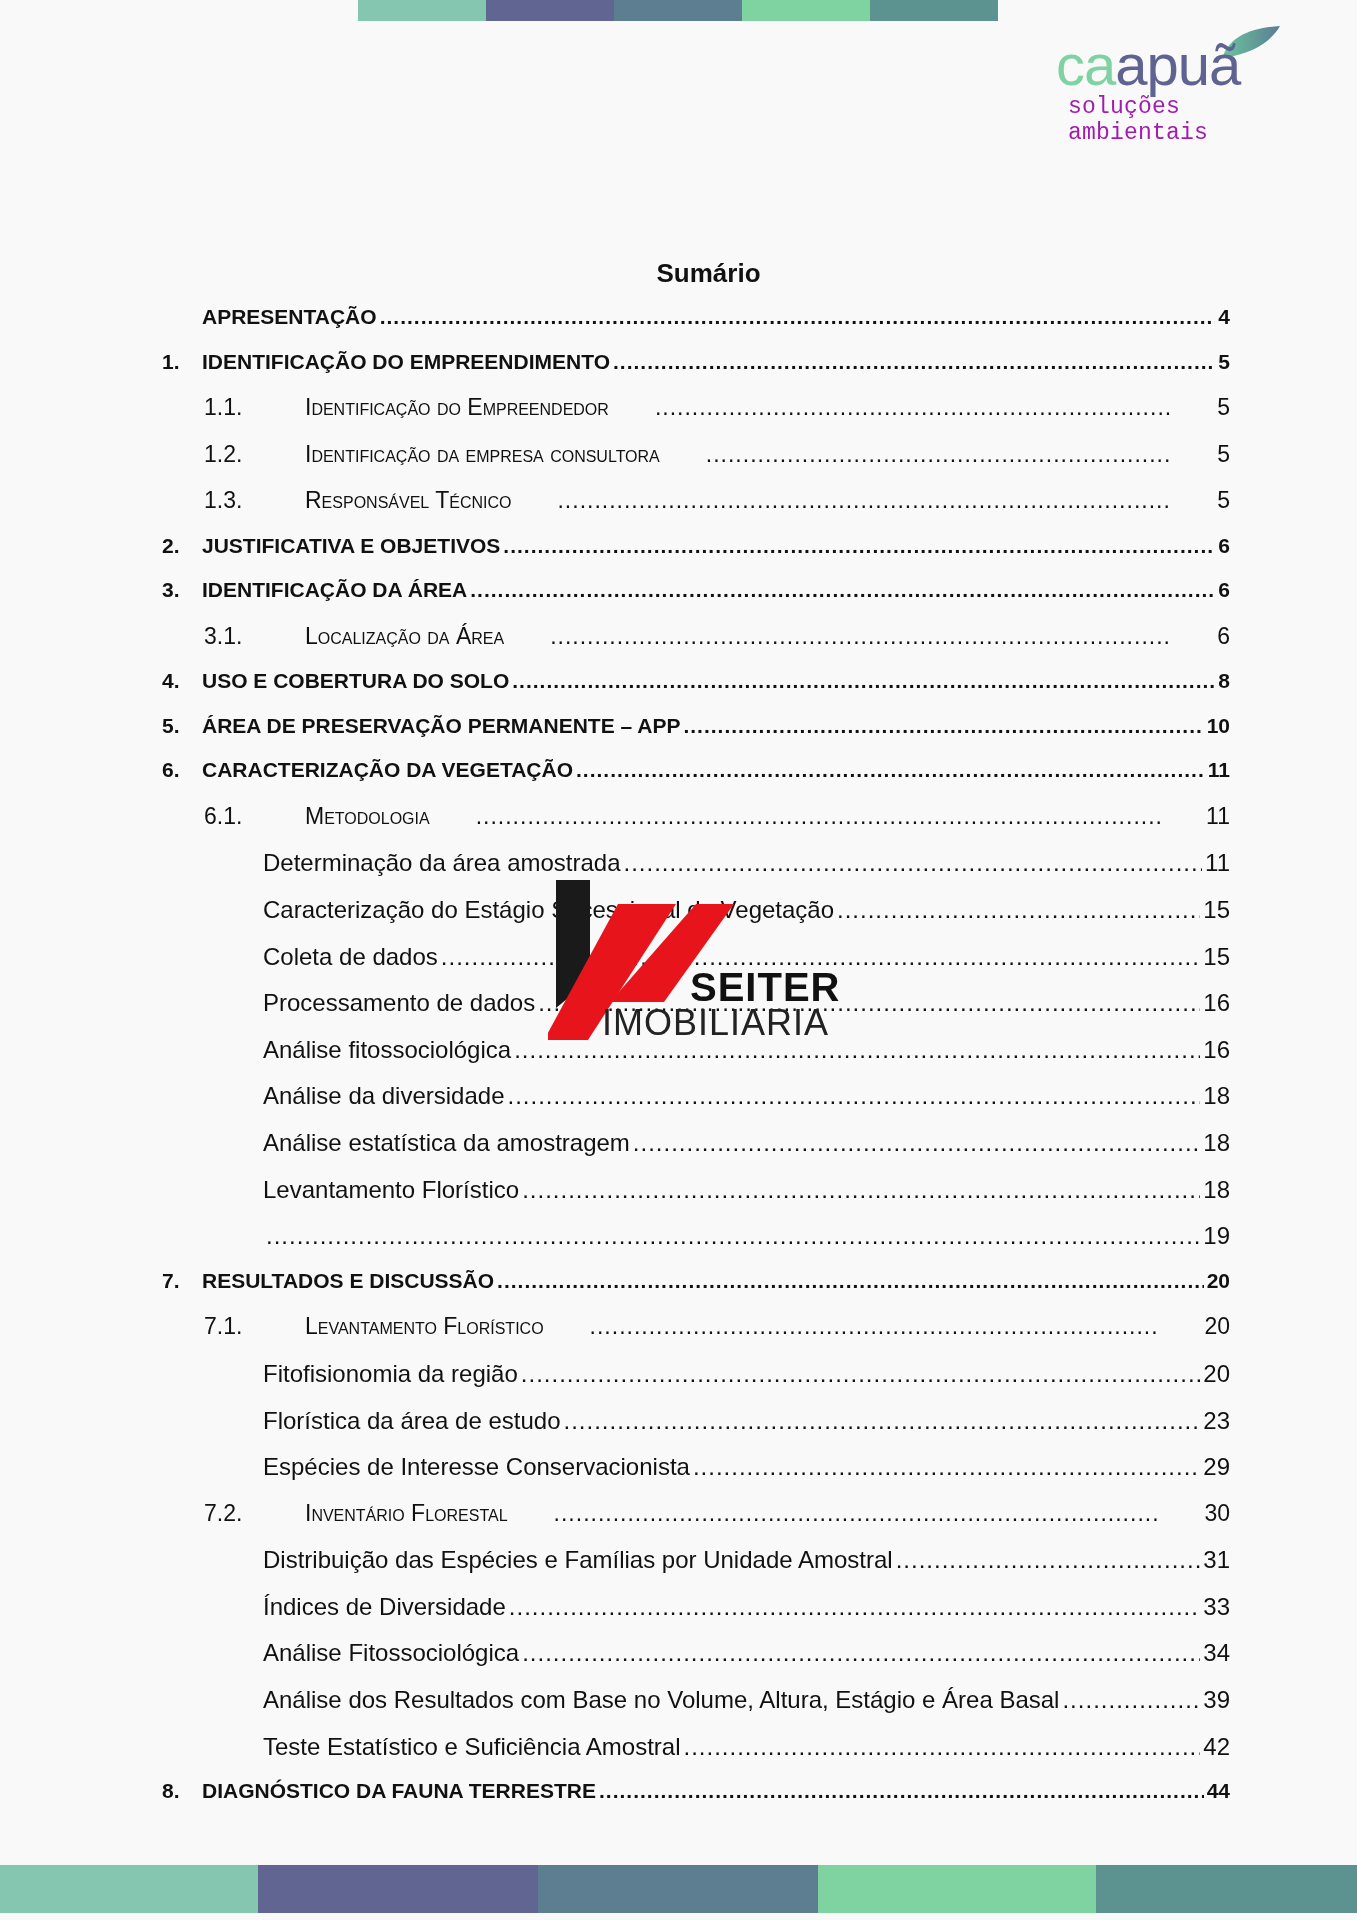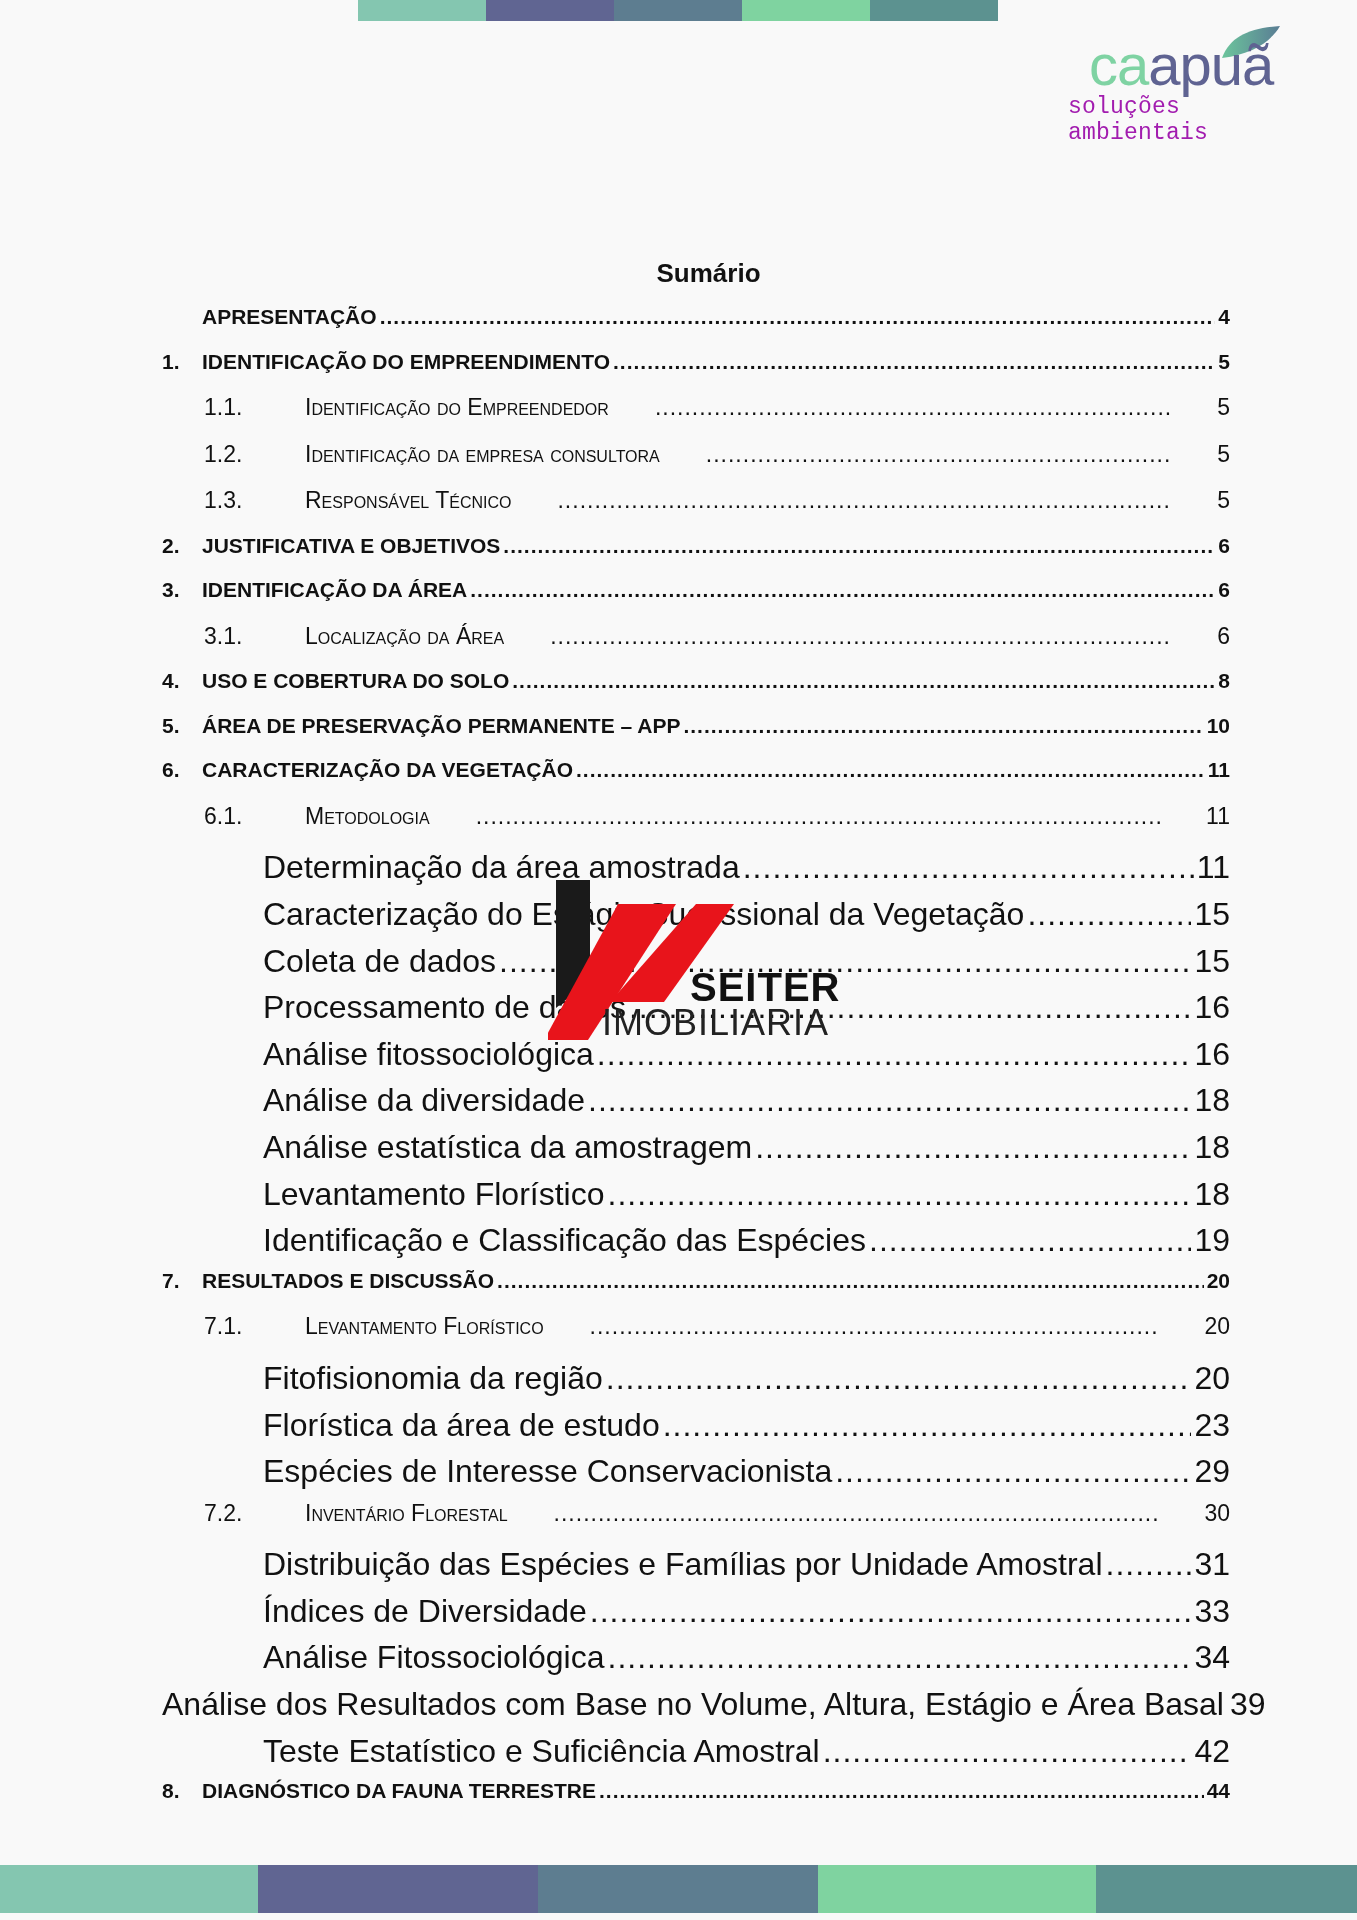--- a/index.html
+++ b/index.html
@@ -2,30 +2,30 @@
 <html><head>
 <meta charset="utf-8">
 <style>
   html, body { margin:0; padding:0; }
   body { width:1357px; height:1920px; background:#f9f9f9; position:relative; overflow:hidden; font-family:"Liberation Sans", sans-serif; color:#111; }
   .topbar { position:absolute; top:0; left:358px; width:640px; height:21px; display:flex; }
   .topbar div, .botbar div { height:100%; }
   .botbar { position:absolute; top:1865px; left:0; width:1357px; height:48px; display:flex; }
   .logo { position:absolute; top:22px; left:1052px; width:240px; height:100px; }
   .logo .brand { position:absolute; top:14px; left:4px; font-size:58px; letter-spacing:-1px; line-height:1; }
-  .logo .brand .c1 { color:#7fd3a3;margin-left:33px; }
+  .logo .brand .c1 { color:#7fd3a3; }
   .logo .brand .c2 { color:#5f6392; }
   .logo .tag { position:absolute; top:72px; left:16px; font-size:23px; color:#a21caf; letter-spacing:0.2px;font-family:Liberation Mono, monospace; }
   .logo .leaf { position:absolute; top:0; left:168px; }
   .title { position:absolute; top:258px; left:0; width:1417px; text-align:center; font-weight:bold; font-size:26px; }
   .toc { position:absolute; top:305px; left:162px; width:1068px; }
   .row { display:flex; align-items:baseline; height:46.6px; white-space:nowrap; }
   .row.l0 { font-weight:bold; font-size:21px; height:44.5px; }
   .row.l1 { font-size:23px;gap:43px; }
-  .row.l2 { font-size:32px; }
+  .row.l2 { font-size:24px; }
   .num { display:inline-block; }
   .l0 .num { width:40px; }
   .l1 .num { width:58px; padding-left:42px; }
   .l2 .pad { width:101px; display:inline-block; }
   .sc { font-variant:small-caps; }
   .dots { flex:1; overflow:hidden; margin:0 3px; }
   .dots::after { content:"................................................................................................................................................................................................................................................"; letter-spacing:1px; }
   .pg { text-align:right; }
   .watermark { position:absolute; top:880px; left:548px; width:280px; height:160px; }
   .wm-text1 { position:absolute; left:142px; top:85px; font-weight:bold; font-size:40px; color:#111; letter-spacing:1px; }
@@ -174,21 +174,20 @@
       <span class="pg">18</span>
     </div>
     <div class="row l2">
       <span class="pad"></span>
       <span class="">Levantamento Florístico</span>
       <span class="dots"></span>
       <span class="pg">18</span>
     </div>
     <div class="row l2">
       <span class="pad"></span>
-      <span class="">Identificação e Classificação das Espécies</span>
       <span class="dots"></span>
       <span class="pg">19</span>
     </div>
     <div class="row l0">
       <span class="num">7.</span>
       <span class="">RESULTADOS E DISCUSSÃO</span>
       <span class="dots"></span>
       <span class="pg">20</span>
     </div>
     <div class="row l1">

